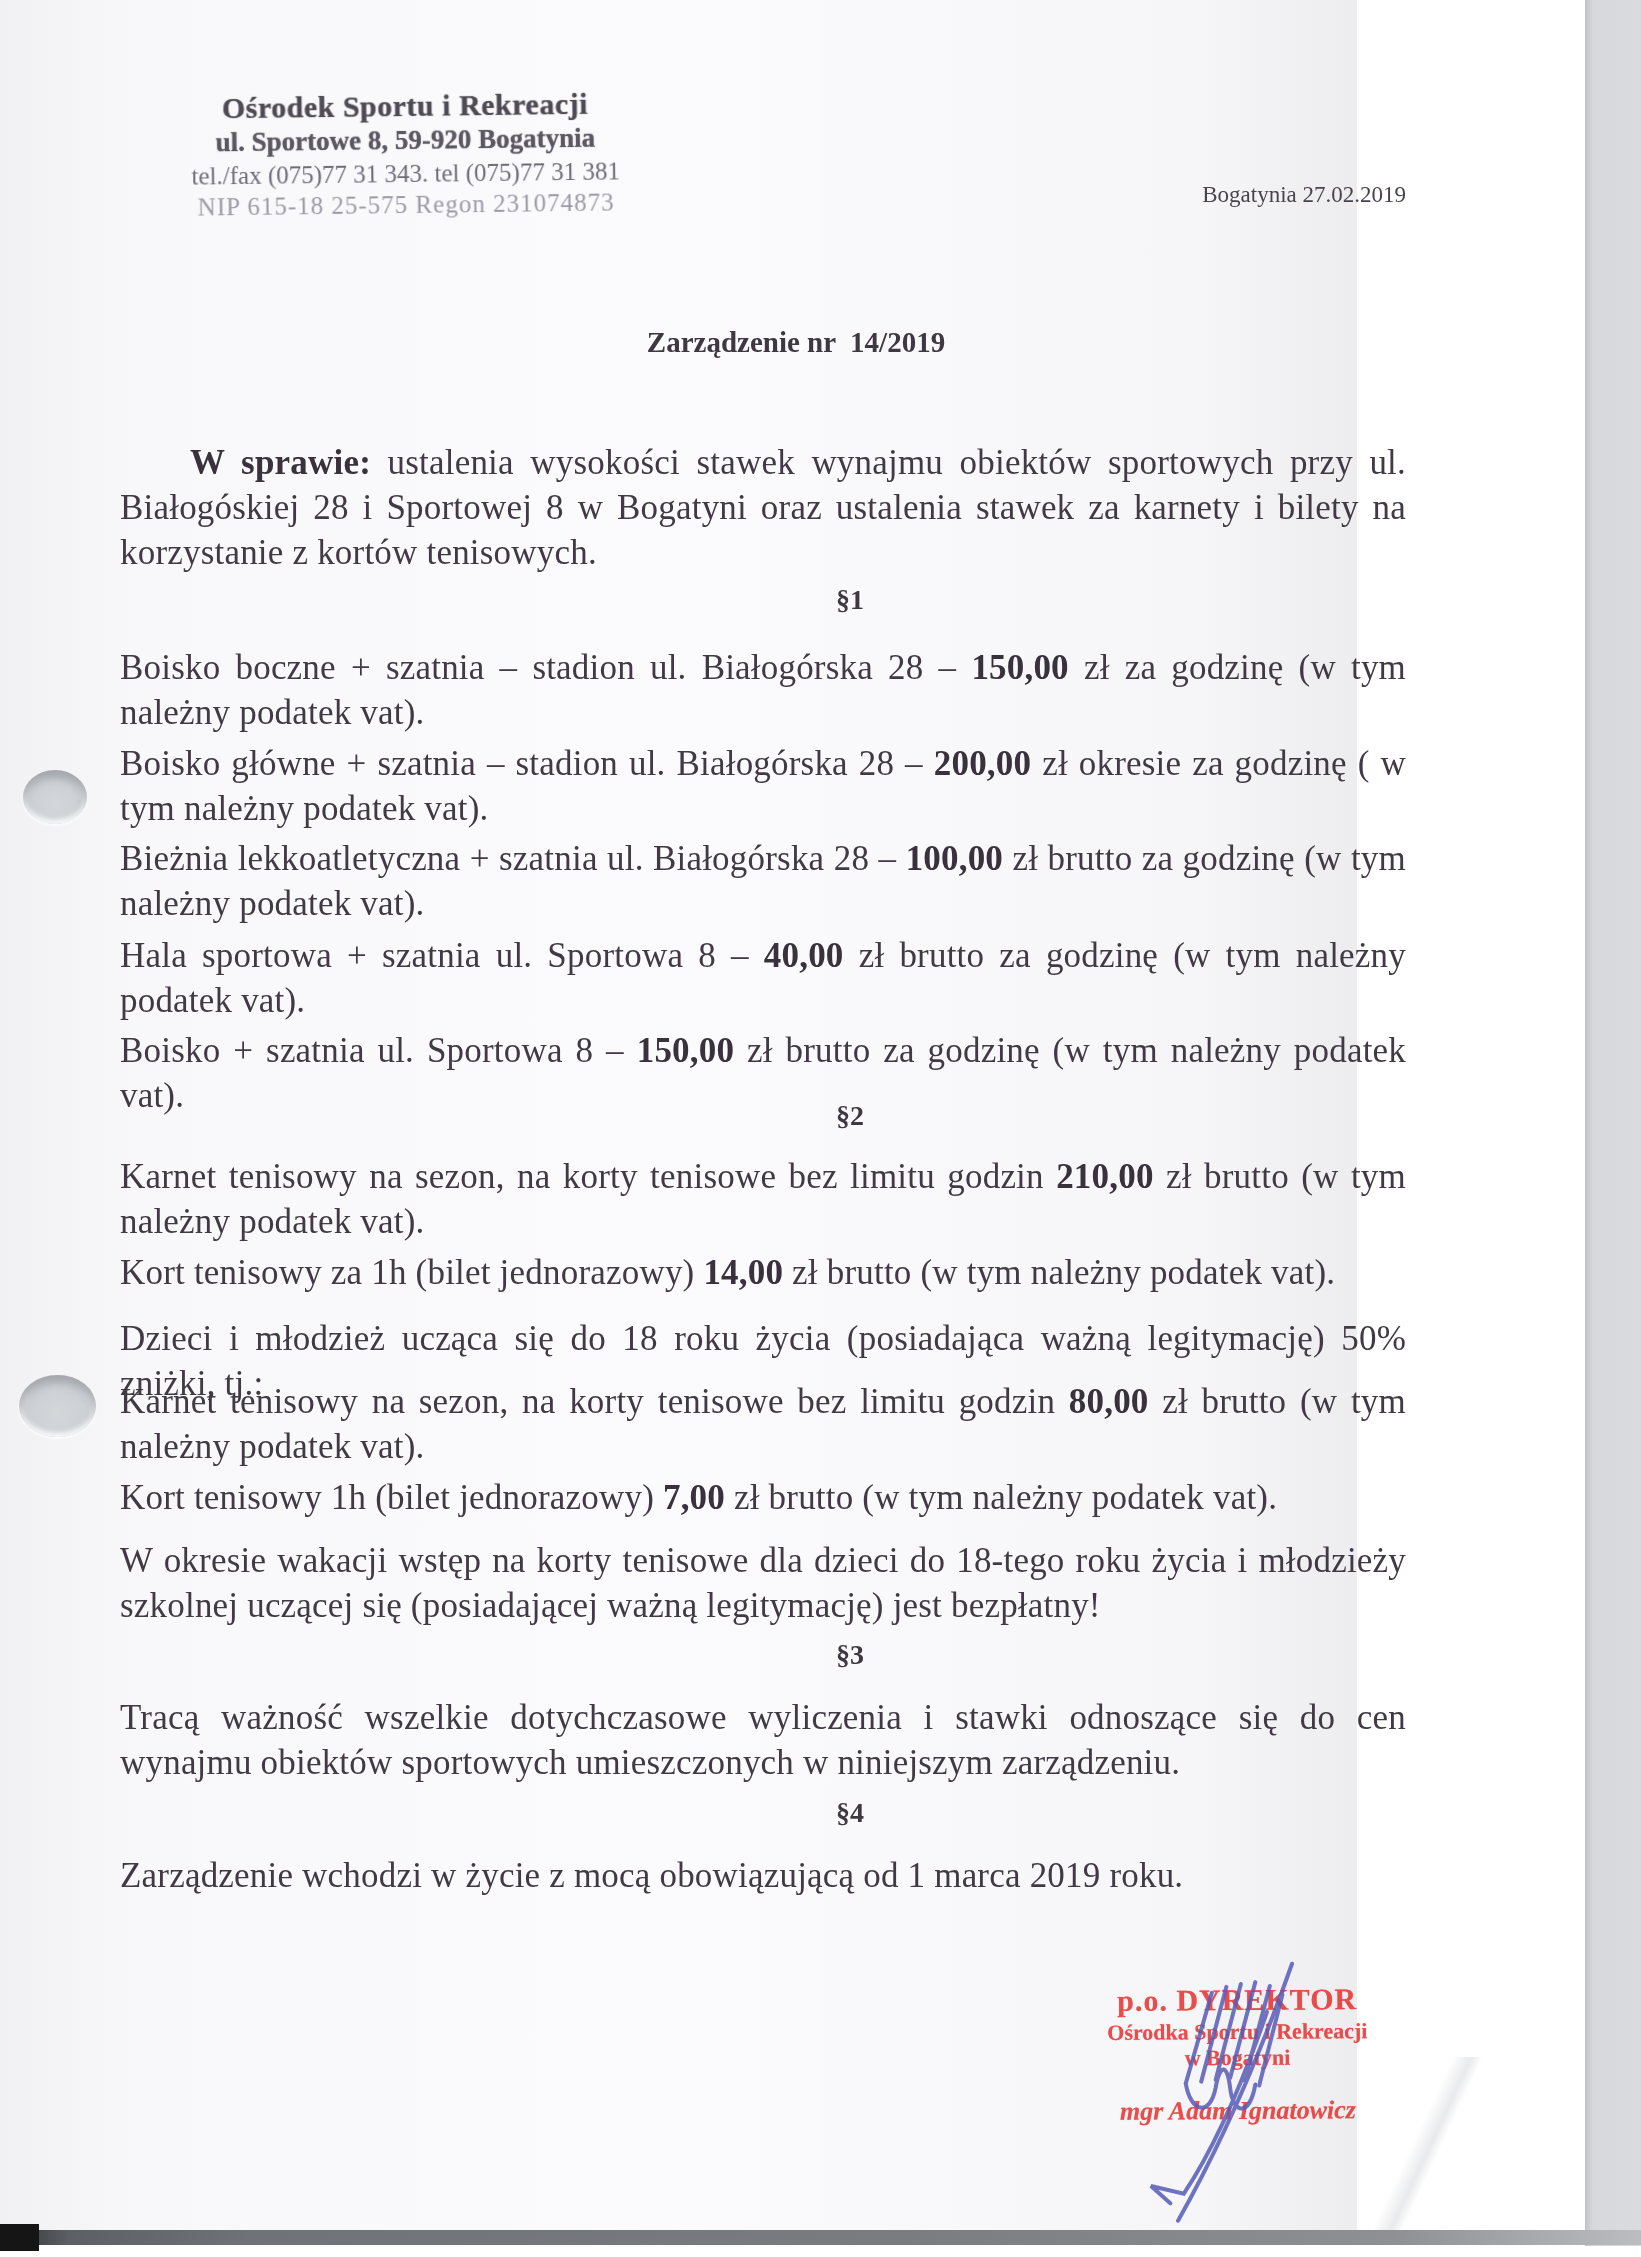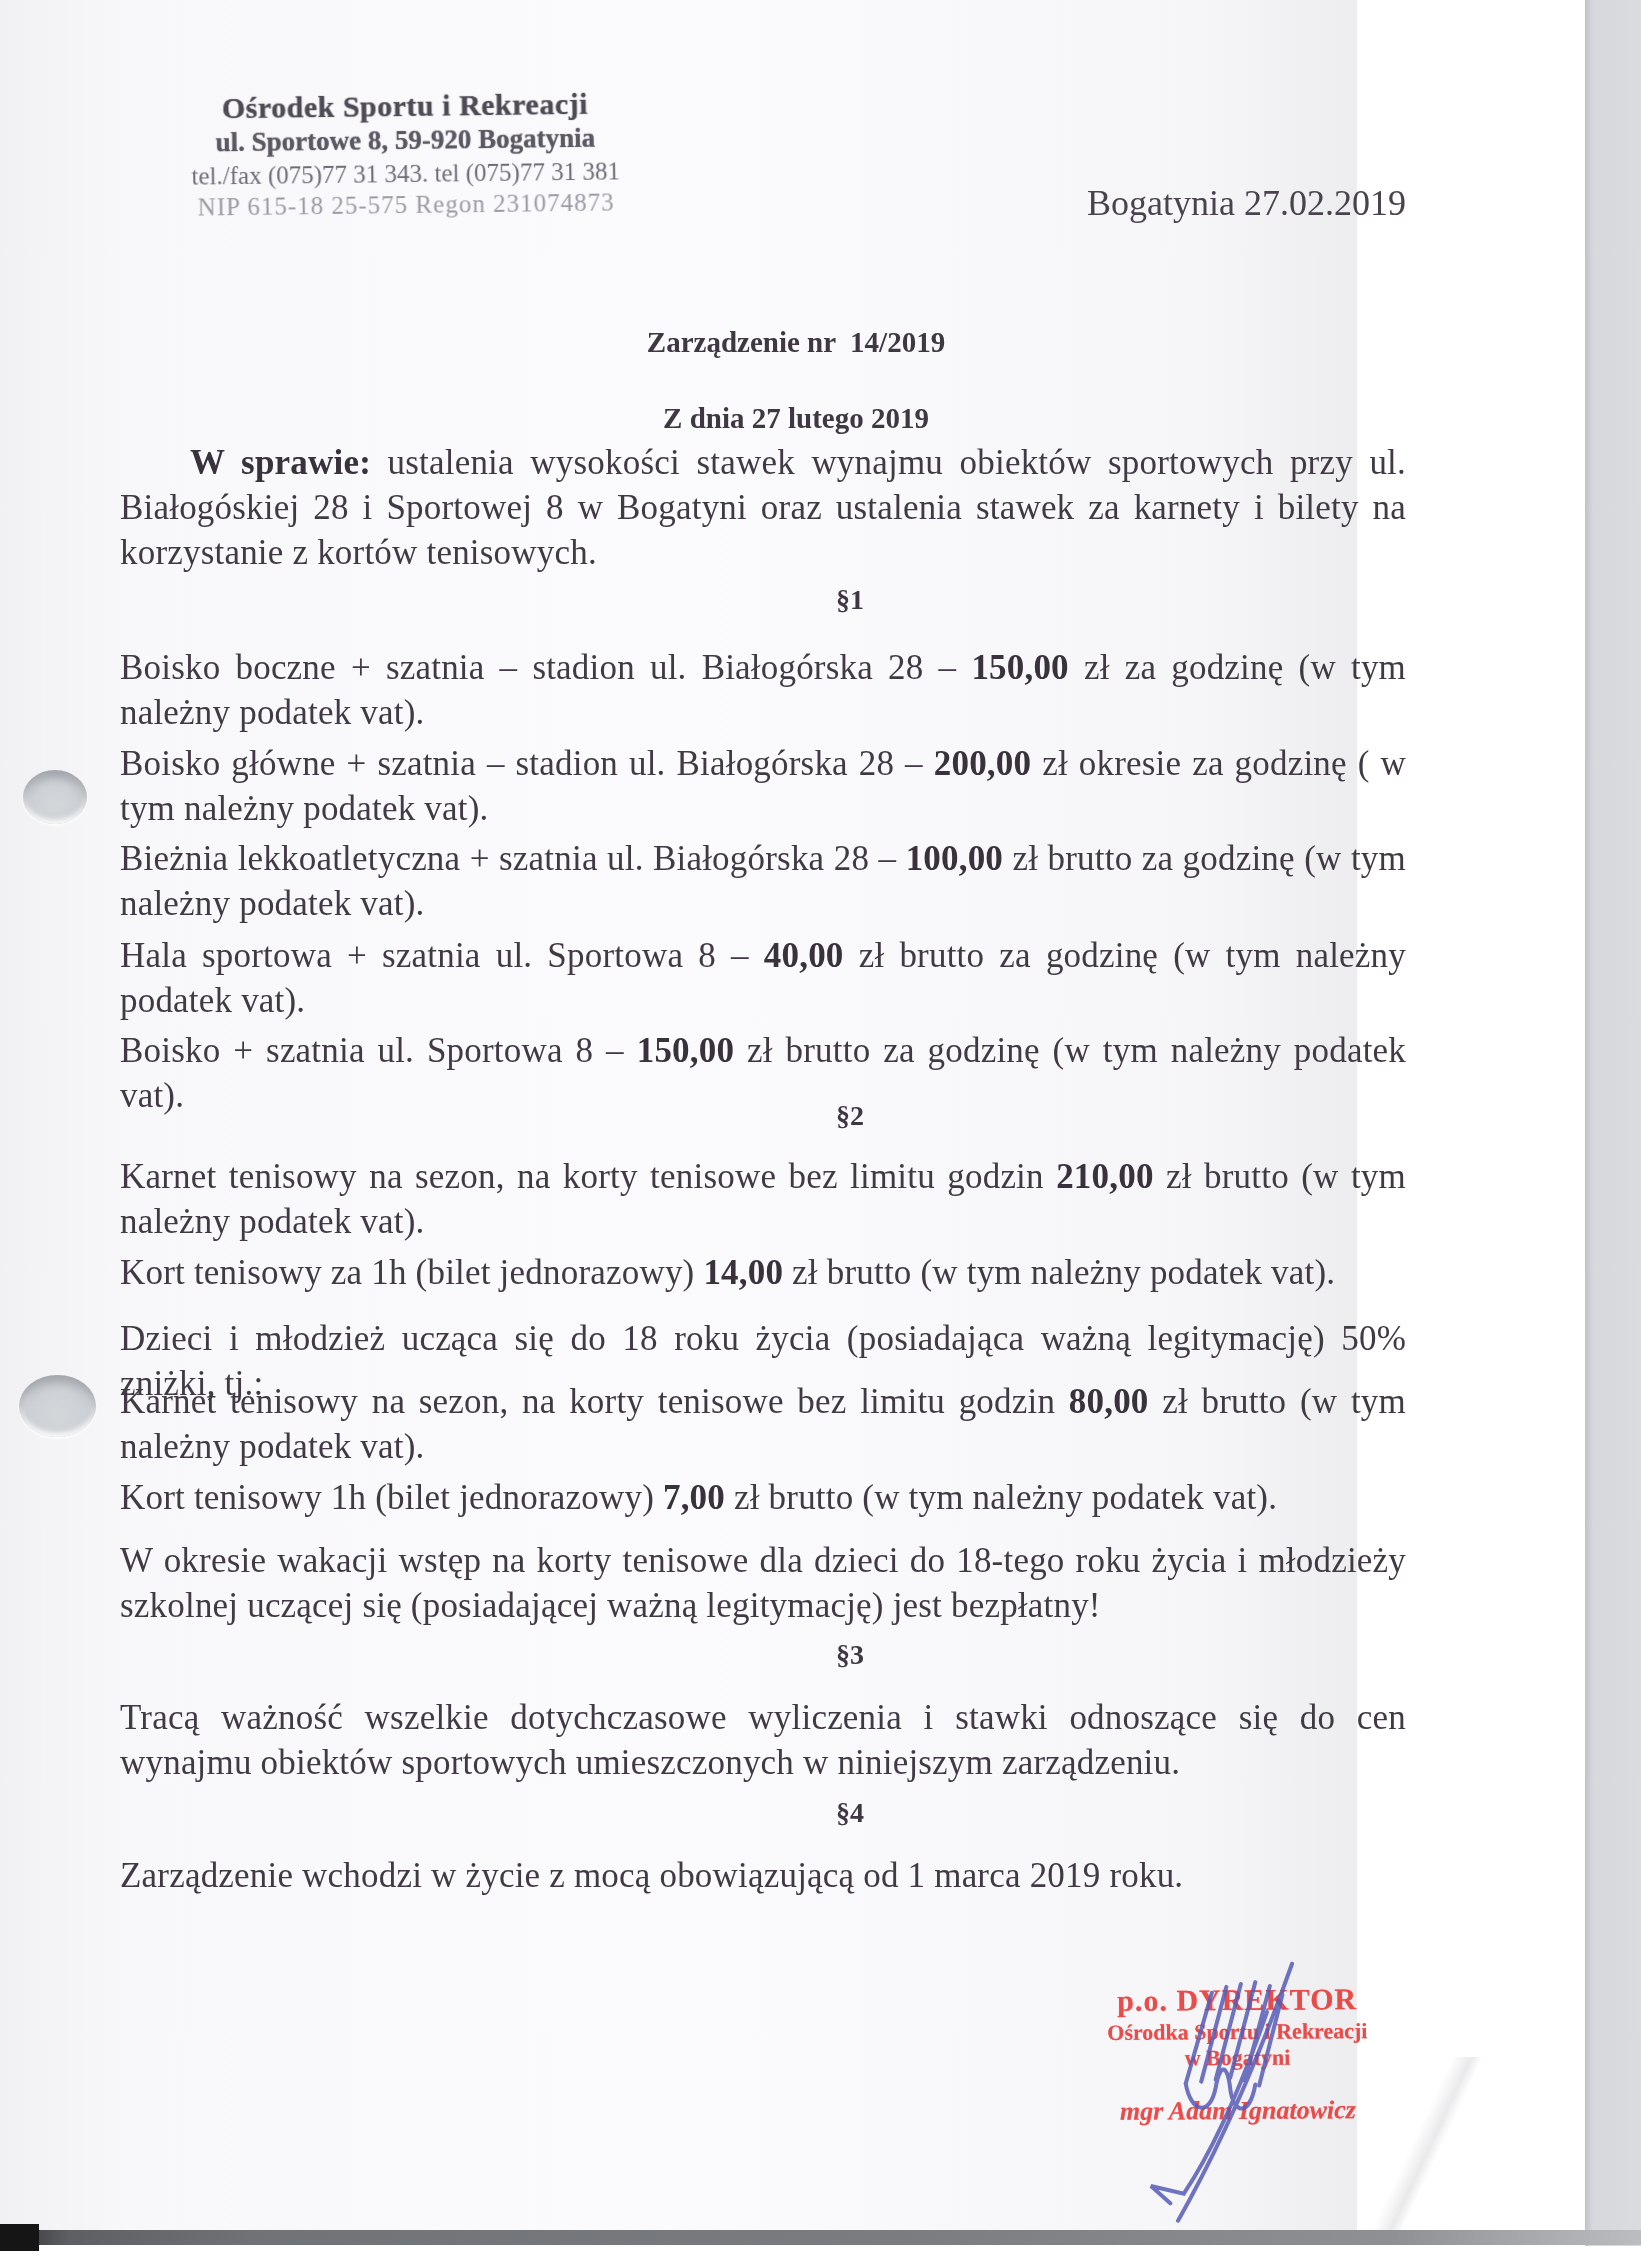--- a/index.html
+++ b/index.html
@@ -43,21 +43,21 @@
   .hstamp{
     position:absolute;left:145px;top:89px;width:521px;text-align:center;
     transform:rotate(-.7deg);filter:blur(0.3px);
   }
   .hs1{font-size:30px;font-weight:bold;color:#4e4b54;letter-spacing:0.5px;text-shadow:0 0 1px #5b5861;}
   .hs2{font-size:27px;font-weight:bold;color:#5b5862;margin-top:1.9px;text-shadow:0 0 1px #6a6771;}
   .hs3{font-size:25px;color:#6f6c77;margin-top:3.9px;}
   .hs4{font-size:25px;color:#9c9aa5;margin-top:2.9px;letter-spacing:1px;}
   .date{
     position:absolute;left:120px;top:182px;width:1286px;text-align:right;
-    font-size:36px;color:#4a434e;
+    font-size:23px;color:#4a434e;
   }
   .title{
     position:absolute;left:153px;top:286px;width:1286px;text-align:center;
     font-weight:bold;font-size:29px;line-height:40px;color:#3f3842;
   }
   .t-line{white-space:pre-wrap;margin-top:36px;}
   .para{
     position:absolute;left:120px;width:1286px;
     font-size:35px;line-height:45px;letter-spacing:0.2px;
     color:#413a44;text-align:justify;
@@ -88,21 +88,20 @@
     <div class="hs1">Ośrodek Sportu i Rekreacji</div>
     <div class="hs2">ul. Sportowe 8, 59-920 Bogatynia</div>
     <div class="hs3">tel./fax (075)77 31 343. tel (075)77 31 381</div>
     <div class="hs4">NIP 615-18 25-575  Regon 231074873</div>
   </div>
 
   <div class="date">Bogatynia 27.02.2019</div>
 
   <div class="title">
     <div class="t-line">Zarządzenie nr  14/2019</div>
-    <div class="t-line">Z dnia 27 lutego 2019</div>
   </div>
 
   <div class="para subject" style="top:440px"><b>W sprawie:</b><span> ustalenia wysokości stawek wynajmu obiektów sportowych przy ul. Białogóskiej 28 i Sportowej 8 w Bogatyni oraz ustalenia stawek za karnety i bilety na korzystanie z kortów tenisowych.</span></div>
 
   <div class="sec" style="top:577px">§1</div>
   <div class="para" style="top:645px"><span>Boisko boczne + szatnia – stadion ul. Białogórska 28 – </span><b>150,00</b><span> zł za godzinę (w tym należny podatek vat).</span></div>
   <div class="para" style="top:741px"><span>Boisko główne + szatnia – stadion ul. Białogórska 28 – </span><b>200,00</b><span> zł okresie za godzinę ( w tym należny podatek vat).</span></div>
   <div class="para" style="top:836px"><span>Bieżnia lekkoatletyczna + szatnia ul. Białogórska 28 – </span><b>100,00</b><span> zł brutto za godzinę (w tym należny podatek vat).</span></div>
   <div class="para" style="top:933px"><span>Hala sportowa + szatnia ul. Sportowa 8 – </span><b>40,00</b><span> zł brutto za godzinę (w tym należny podatek vat).</span></div>
   <div class="para" style="top:1028px"><span>Boisko + szatnia ul. Sportowa 8 – </span><b>150,00</b><span> zł brutto za godzinę (w tym należny podatek vat).</span></div>

